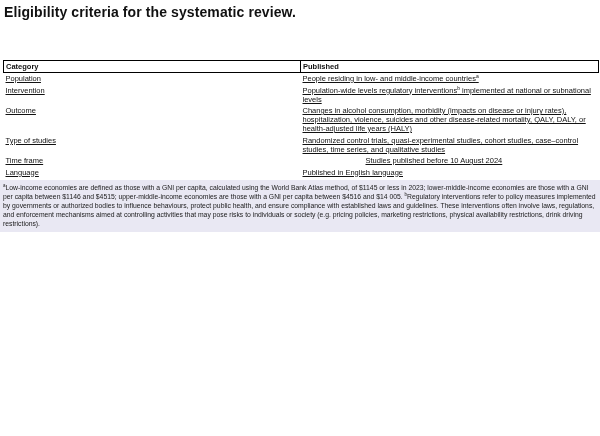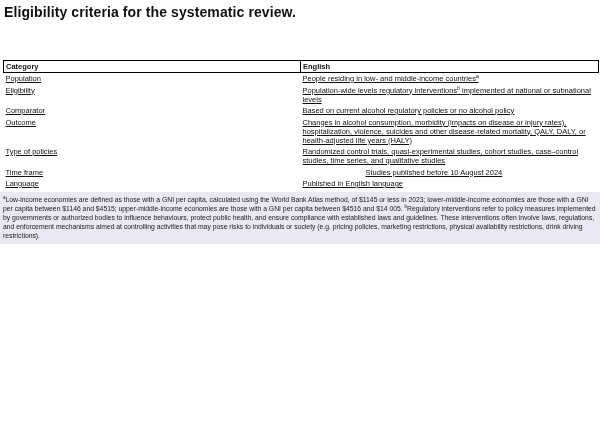--- a/index.html
+++ b/index.html
@@ -65,42 +65,38 @@
   <div class="table-title">Eligibility criteria for the systematic review.</div>
 
   <table class="criteria-table">
     <colgroup>
       <col class="col-category">
       <col class="col-criteria">
     </colgroup>
     <thead>
       <tr>
         <th>Category</th>
-        <th>English</th>
+        <th>Published</th>
       </tr>
     </thead>
     <tbody>
       <tr>
         <td class="category-cell">Population</td>
         <td class="criteria-cell"><span>People residing in low- and middle-income countries</span><sup class="fn-mark">a</sup><span></span></td>
       </tr>
       <tr>
-        <td class="category-cell">Eligibility</td>
+        <td class="category-cell">Intervention</td>
         <td class="criteria-cell"><span>Population-wide levels regulatory interventions</span><sup class="fn-mark">b</sup><span> implemented at national or subnational levels</span></td>
-      </tr>
-      <tr>
-        <td class="category-cell">Comparator</td>
-        <td class="criteria-cell"><span>Based on current alcohol regulatory policies or no alcohol policy</span></td>
       </tr>
       <tr>
         <td class="category-cell">Outcome</td>
         <td class="criteria-cell"><span>Changes in alcohol consumption, morbidity (impacts on disease or injury rates), hospitalization, violence, suicides and other disease-related mortality, QALY, DALY, or health-adjusted life years (HALY)</span></td>
       </tr>
       <tr>
-        <td class="category-cell">Type of policies</td>
+        <td class="category-cell">Type of studies</td>
         <td class="criteria-cell"><span>Randomized control trials, quasi-experimental studies, cohort studies, case–control studies, time series, and qualitative studies</span></td>
       </tr>
       <tr>
         <td class="category-cell">Time frame</td>
         <td class="criteria-cell indent"><span>Studies published before 10 August 2024</span></td>
       </tr>
       <tr>
         <td class="category-cell">Language</td>
         <td class="criteria-cell"><span>Published in English language</span></td>
       </tr>

